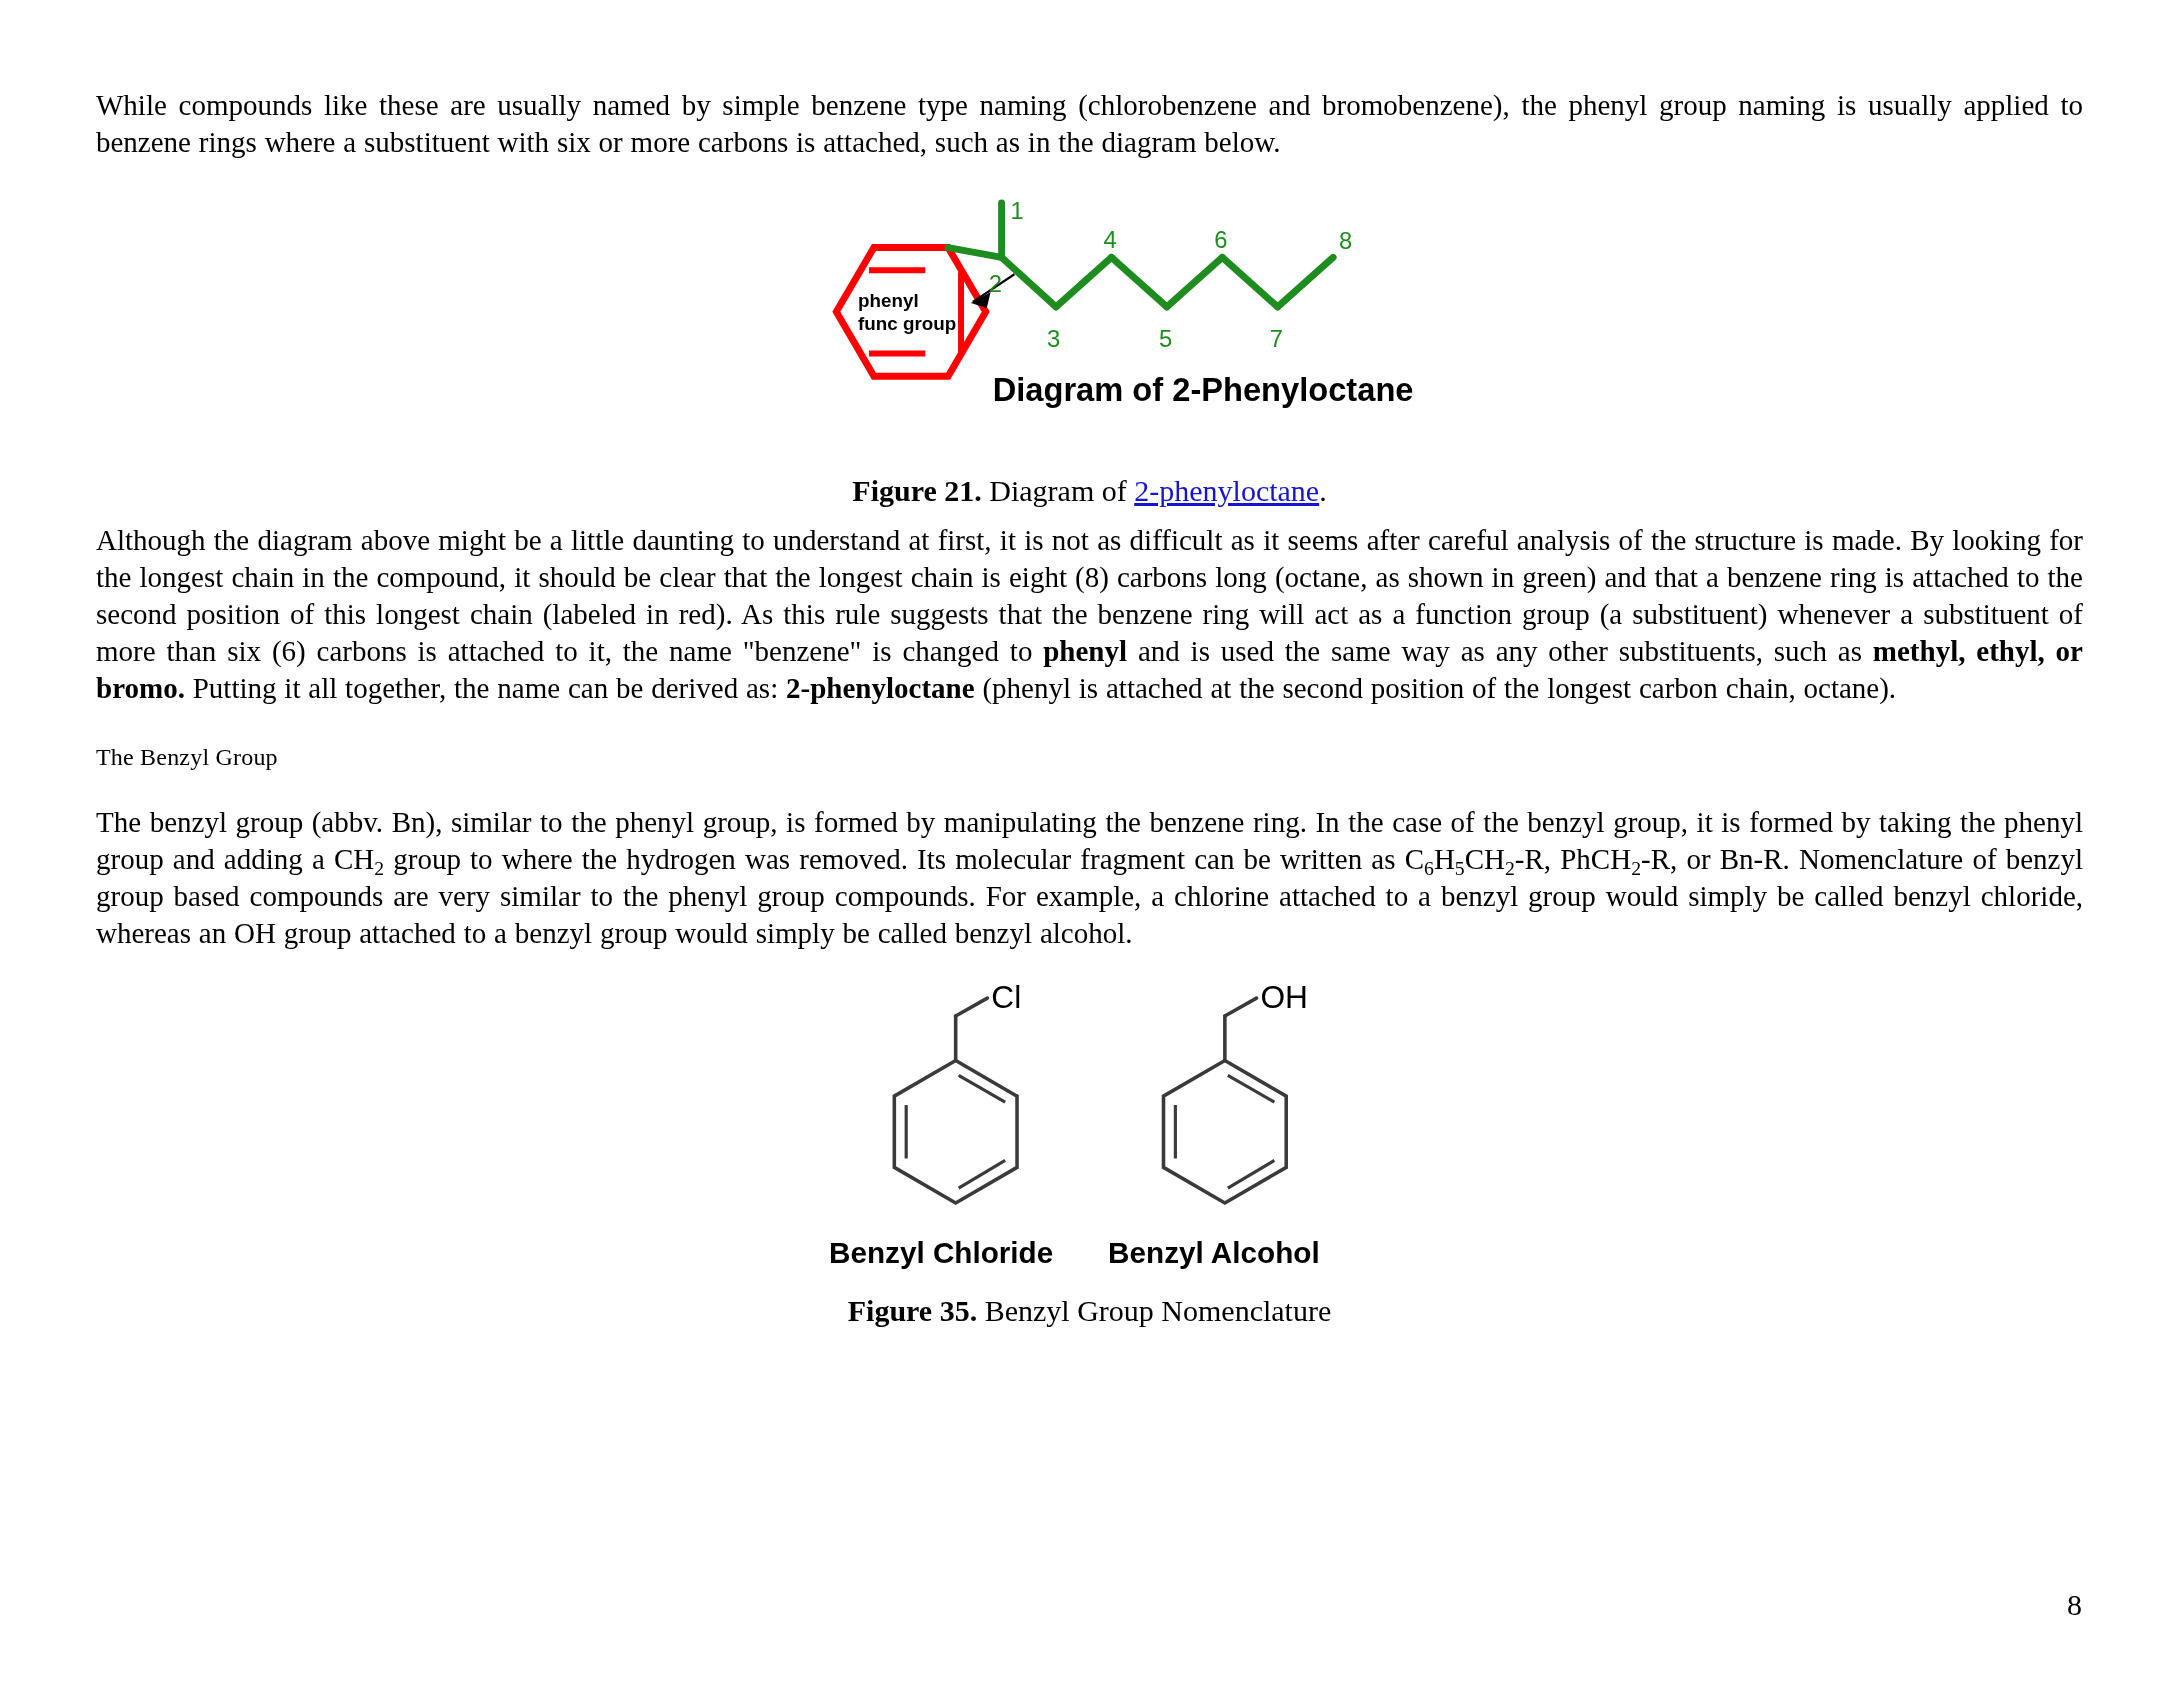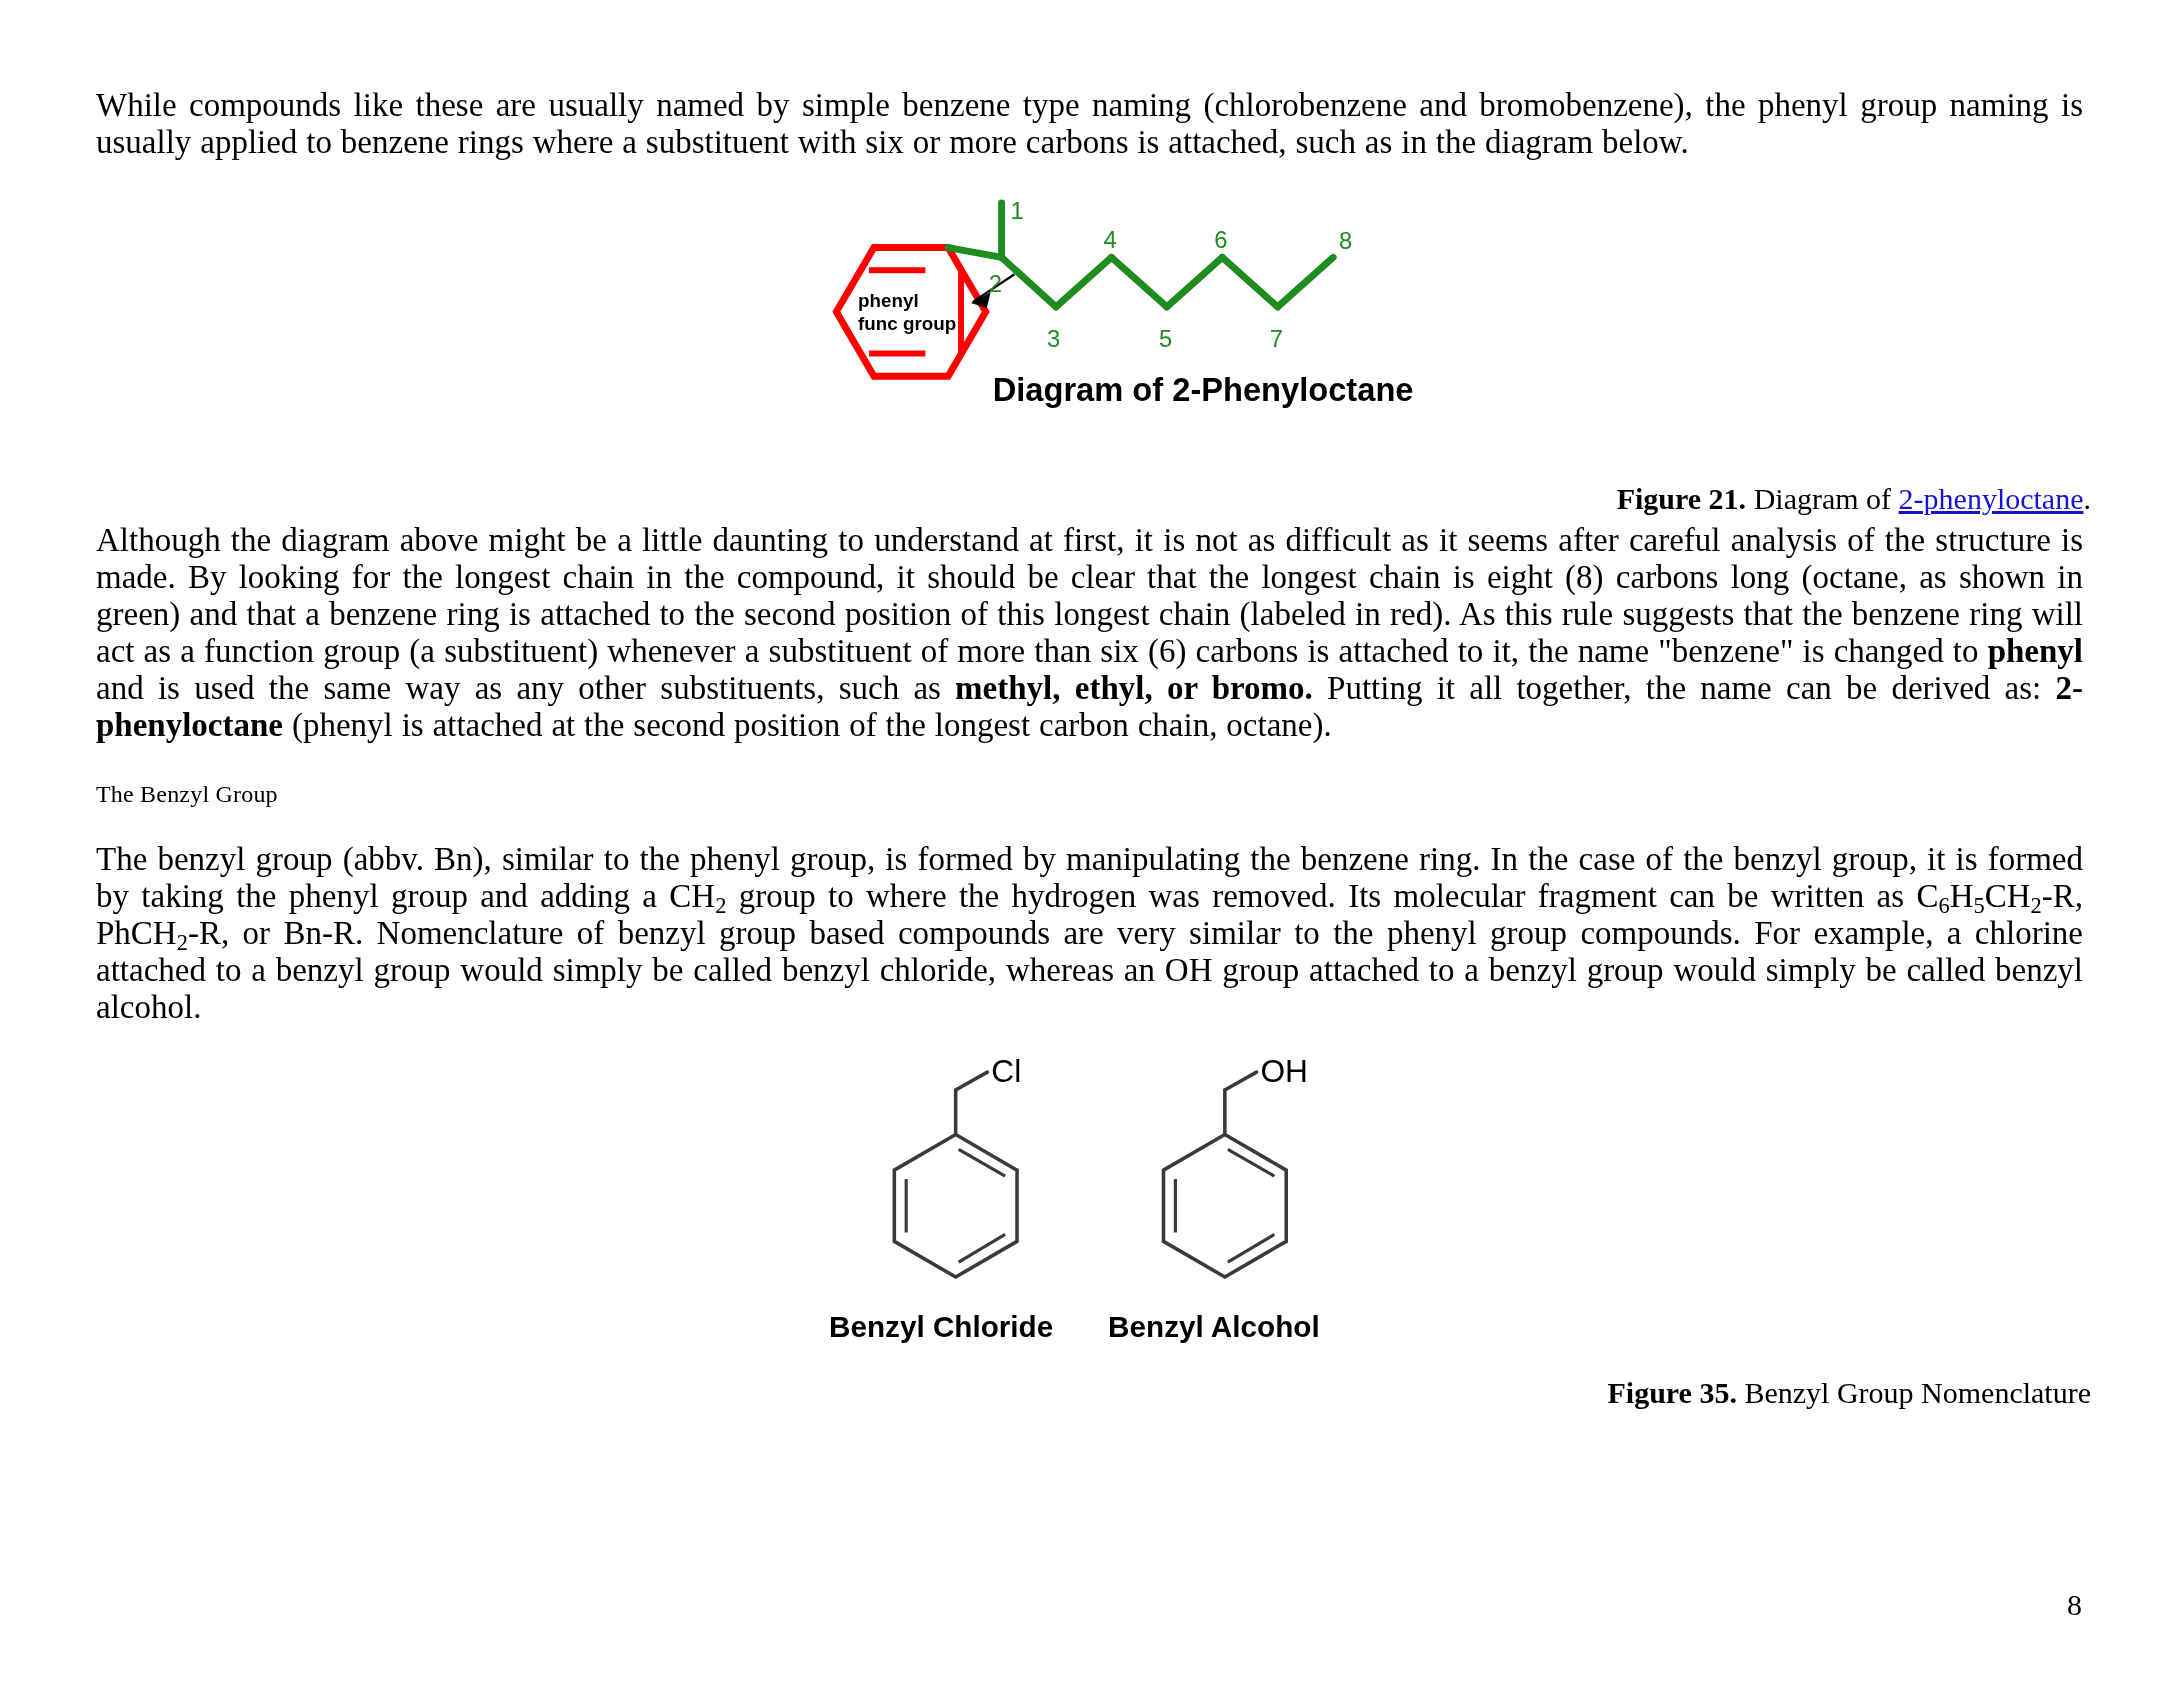--- a/index.html
+++ b/index.html
@@ -22,21 +22,21 @@
   }
 
   .content {
     position: absolute;
     left: 96px;
     top: 87px;
     width: 1987px;
   }
 
   p.body-text {
-    font-size: 33px;
+    font-size: 29px;
     line-height: 37px;
     text-align: justify;
     margin: 0 0 0 0;
     -webkit-hyphens: none;
     hyphens: none;
     word-spacing: 0.02em;
   }
 
   p.para-gap { }
 
@@ -57,24 +57,24 @@
   }
   .fig21-art {
     position: absolute;
     left: 671px;
     top: 8px;
     width: 772px;
     height: 287px;
   }
 
   .caption {
-    text-align: right;
+    text-align: center;
     font-size: 30px;
     line-height: 38px;
-    margin: 8px;
+    margin: 0;
   }
   .caption .lbl { font-weight: bold; }
   .caption a.link {
     color: #1414d2;
     text-decoration: underline;
   }
 
   
   h2.section-head {
     font-size: 24px;

